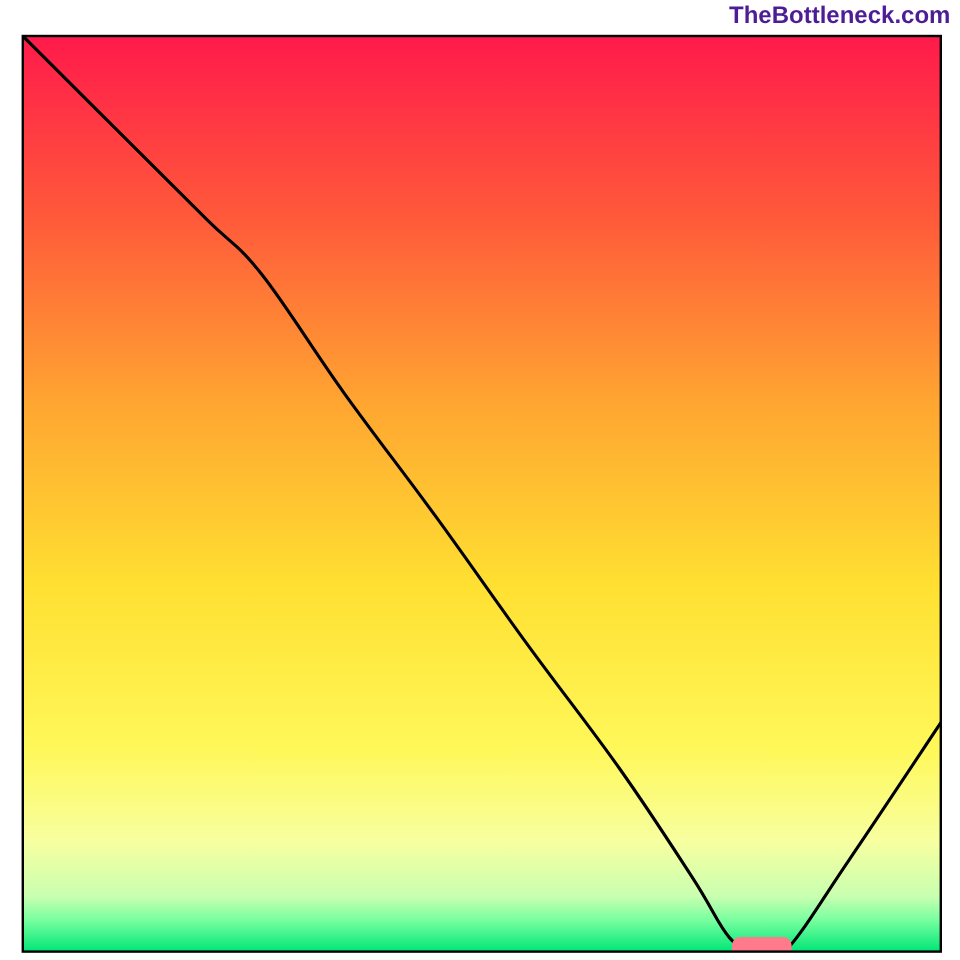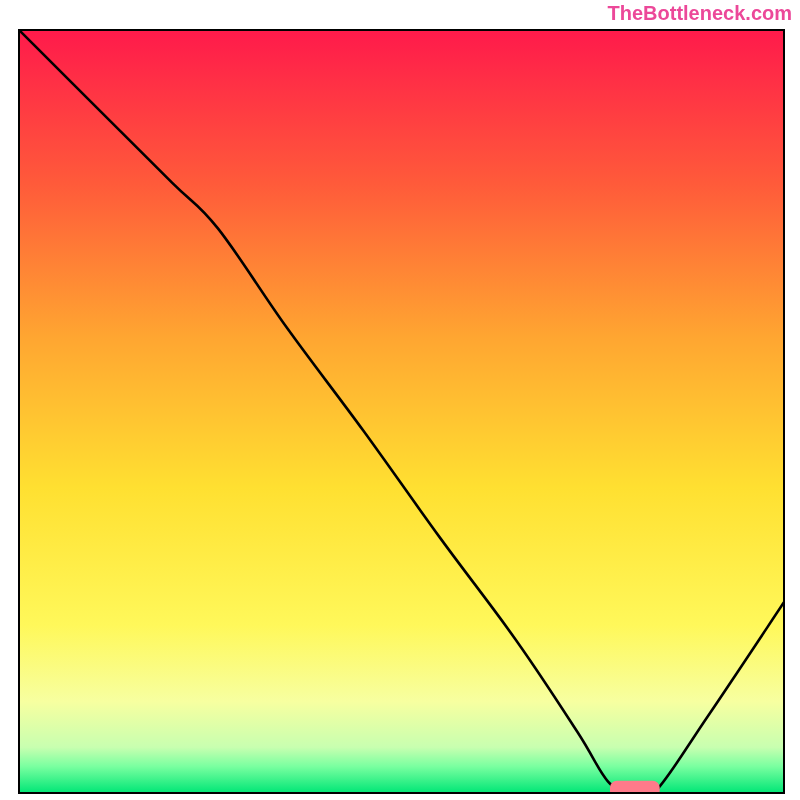--- a/index.html
+++ b/index.html
@@ -15,21 +15,21 @@
     position: relative;
     width: 800px;
     height: 800px;
   }
   .attribution {
     position: absolute;
     top: 2px;
     right: 8px;
     font-size: 20px;
     font-weight: 700;
-    color: #ec4899;
+    color: #4c1d95;
     user-select: none;
   }
   svg.plot {
     position: absolute;
     left: 0;
     top: 0;
   }
 </style>
 </head>
 <body>

